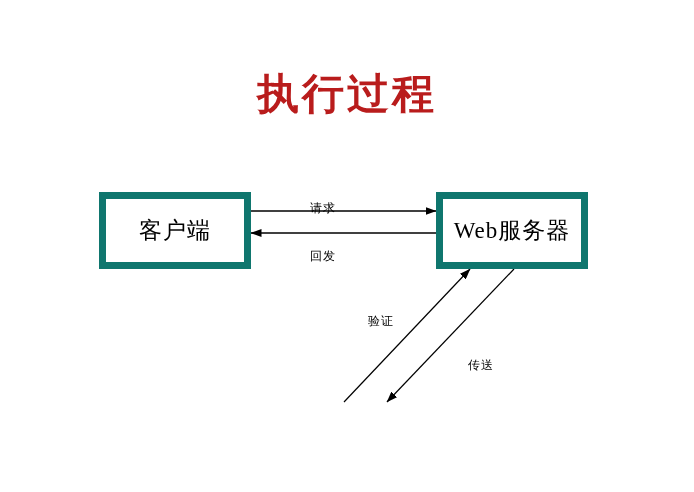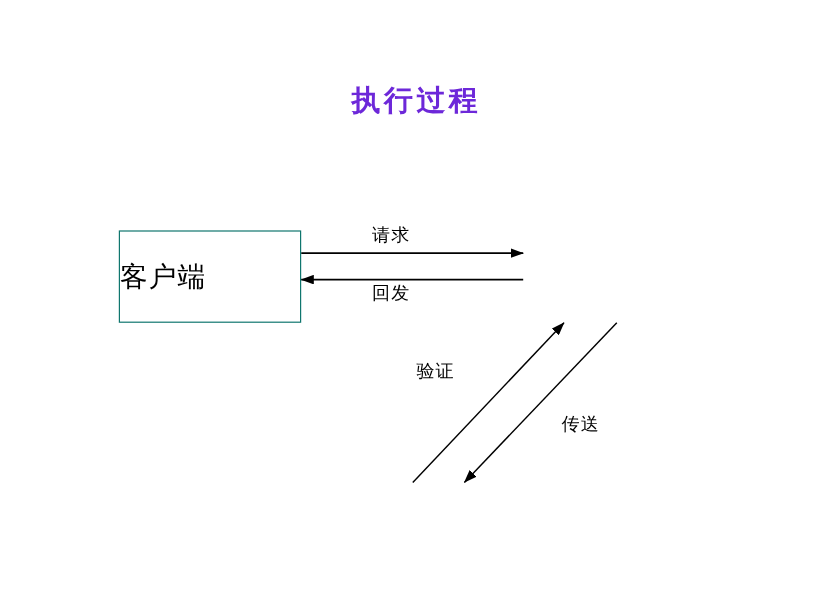--- a/index.html
+++ b/index.html
@@ -20,63 +20,64 @@
   #diagram-svg {
     position: absolute;
     left: 0;
     top: 0;
     width: 694px;
     height: 492px;
   }
   .node-box {
     position: absolute;
     box-sizing: border-box;
-    border: 1px solid #0f766e;
+    border: 7px solid #0f766e;
     background: transparent;
     display: flex;
     align-items: center;
-    justify-content: flex-start;
+    justify-content: center;
   }
   .node-label {
     font-family: "Liberation Serif", "DejaVu Serif", serif;
     font-size: 23px;
     color: #000000;
     letter-spacing: 1px;
     white-space: nowrap;
     line-height: 1;
   }
   #title {
     position: absolute;
     left: 0;
     top: 73px;
     width: 694px;
     text-align: center;
     font-family: "Liberation Serif", "DejaVu Serif", serif;
-    font-size: 24px;
+    font-size: 42px;
     font-weight: bold;
-    color: #6d28d9;
+    color: #b91c1c;
     letter-spacing: 3px;
     line-height: 1;
   }
   .edge-label {
     position: absolute;
     font-family: "Liberation Serif", "DejaVu Serif", serif;
-    font-size: 15px;
+    font-size: 12px;
     color: #000000;
     letter-spacing: 1px;
     white-space: nowrap;
     line-height: 1;
+    margin-top: 12px;
   }
   #box-client  { left: 99px;  top: 192px; width: 152px; height: 77px; }
   #box-server  { left: 436px; top: 192px; width: 152px; height: 77px; }
   #box-db      { left: 266px; top: 402px; width: 152px; height: 77px; }
 
   #label-request  { left: 310px; top: 190px; }
   #label-postback { left: 310px; top: 238px; }
-  #label-verify   { left: 347px; top: 303px; }
+  #label-verify   { left: 368px; top: 303px; }
   #label-transmit { left: 468px; top: 347px; }
 </style>
 </head>
 <body>
 
 <div id="canvas">
 
   <div id="title">执行过程</div>
 
   <svg id="diagram-svg" viewBox="0 0 694 492">
@@ -92,20 +93,23 @@
 
     <line x1="344" y1="402" x2="470" y2="269" stroke="#000000" stroke-width="1.2" marker-end="url(#arrowhead)"></line>
 
     <line x1="514" y1="269" x2="387" y2="402" stroke="#000000" stroke-width="1.2" marker-end="url(#arrowhead)"></line>
   </svg>
 
   <div class="node-box" id="box-client">
     <span class="node-label">客户端</span>
   </div>
 
+  <div class="node-box" id="box-server">
+    <span class="node-label">Web服务器</span>
+  </div>
 
 
   <div class="edge-label" id="label-request">请求</div>
 
   <div class="edge-label" id="label-postback">回发</div>
 
   <div class="edge-label" id="label-verify">验证</div>
 
   <div class="edge-label" id="label-transmit">传送</div>
 

